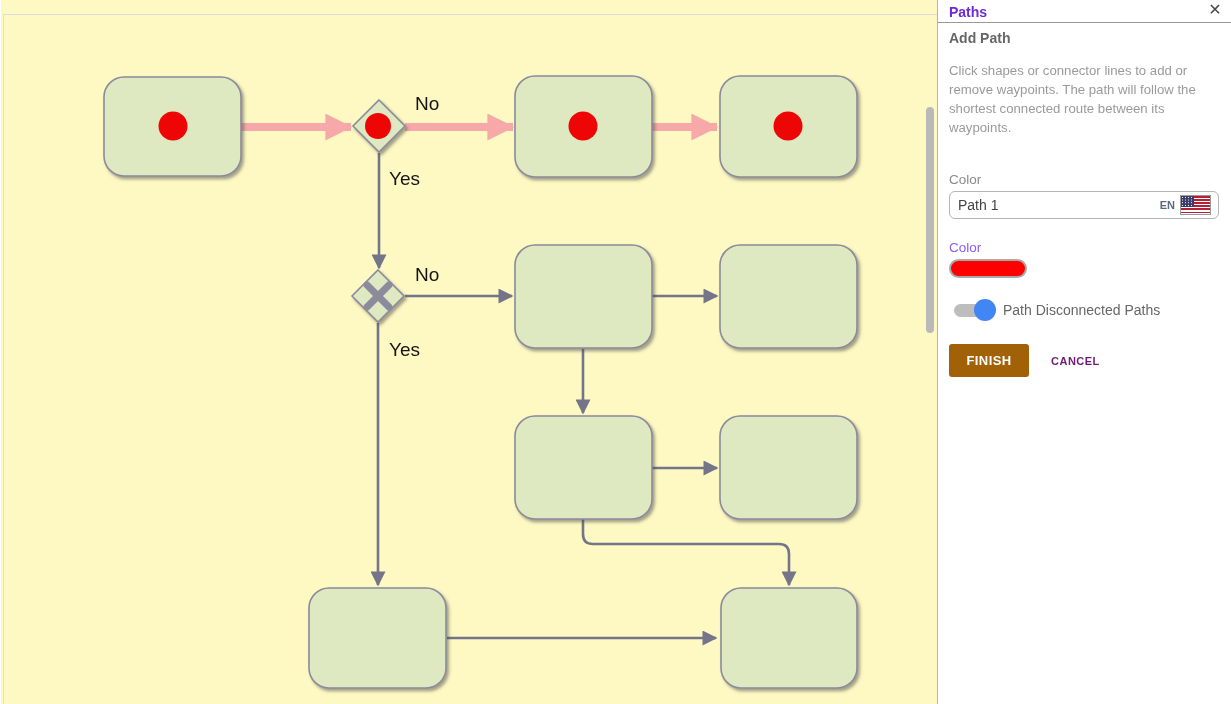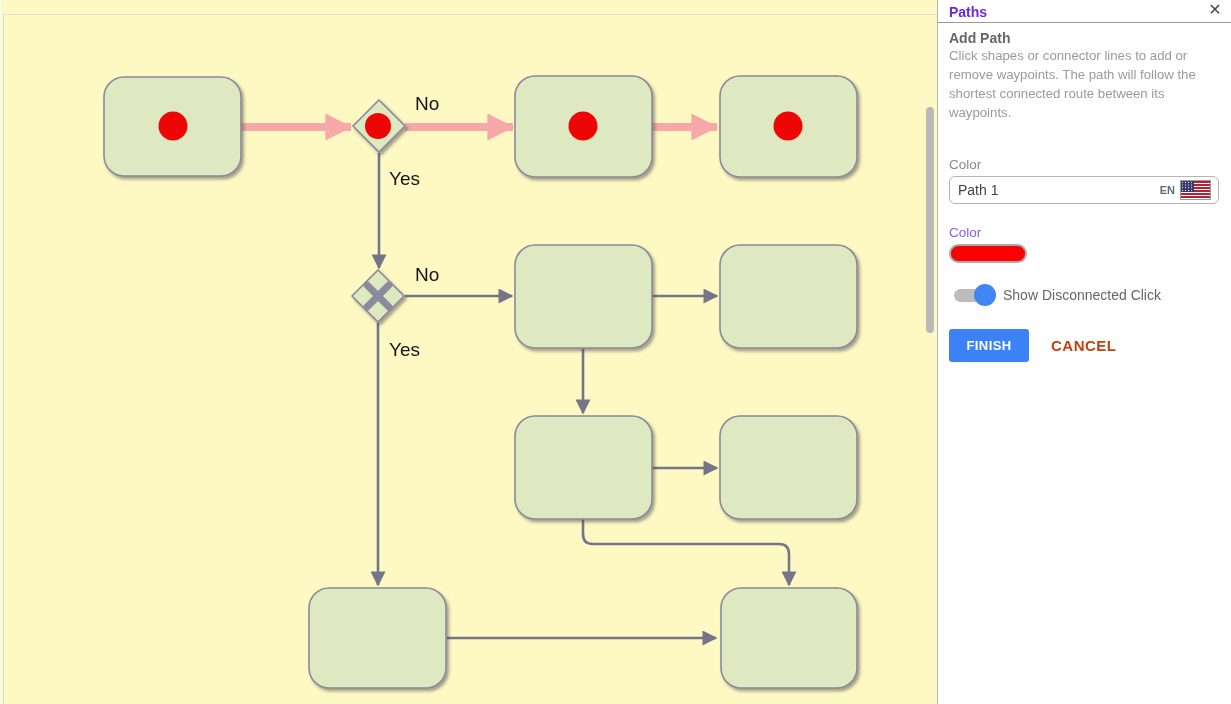--- a/index.html
+++ b/index.html
@@ -25,21 +25,21 @@
   
   .panel { position: absolute; left: 937px; top: 0; width: 294px; height: 704px;
     background: #fff; border-left: 1px solid #b3b3b3; }
   .panel-header { position: relative; height: 23px; border-bottom: 1px solid #999;
     padding: 3px 0 0 11px; }
   .panel-title { font-size: 14px; font-weight: bold; color: #6d28d9; }
   .close-btn { position: absolute; right: 7px; top: 1px; width: 18px; height: 18px;
     font-size: 16px; line-height: 18px; text-align: center; color: #4a4a4a; cursor: pointer; }
   .panel-body { padding: 7px 24px 0 11px; }
   .section-title { font-size: 14px; font-weight: bold; color: #666; }
-  .description { width: 273px; font-size: 13.2px; line-height: 19px; color: #9a9a9a; }
+  .description { margin-top: 15px; width: 273px; font-size: 13.2px; line-height: 19px; color: #9a9a9a; }
 
   .field-label { margin-top: 35px; font-size: 13.5px; color: #8a8a8a; }
   .name-row { position: relative; margin-top: 4px; width: 270px; height: 28px; }
   .name-input { width: 270px; height: 28px; border: 1px solid #b5b5b5; border-radius: 6px;
     padding: 0 70px 0 8px; font-family: "Liberation Sans", sans-serif; font-size: 14px; color: #444;
     outline: none; background: #fff; }
   .lang-badge { position: absolute; right: 8px; top: 4px; display: flex; align-items: center;
     gap: 5px; cursor: pointer; }
   .lang-code { font-size: 11px; font-weight: bold; color: #5c6b7c; }
   .flag { position: relative; width: 31px; height: 20px; border: 1px solid #9a9a9a;
@@ -55,25 +55,25 @@
 
   .toggle-row { margin-top: 24px; display: flex; align-items: center; }
   .toggle { position: relative; width: 38px; height: 14px; margin-left: 5px; cursor: pointer; }
   .toggle-track { position: absolute; left: 0; top: 1px; width: 37px; height: 13px;
     border-radius: 7px; background: #bdbdbd; }
   .toggle-knob { position: absolute; right: -4px; top: -4px; width: 22px; height: 22px;
     border-radius: 50%; background: #4285f4; }
   .toggle-label { margin-left: 11px; font-size: 14px; color: #666; }
 
   .btn-row { margin-top: 26px; display: flex; align-items: center; }
-  .finish-btn { width: 80px; height: 33px; background: #3b82f6; color: #fff; border: none;
+  .finish-btn { width: 80px; height: 33px; background: #a16207; color: #fff; border: none;
     border-radius: 3px; font-family: "Liberation Sans", sans-serif; font-size: 13px;
     font-weight: bold; letter-spacing: 0.4px; cursor: pointer; }
-  .cancel-btn { margin-left: 22px; background: none; border: none; color: #c2410c;
-    font-family: "Liberation Sans", sans-serif; font-size: 15px; font-weight: bold;
+  .cancel-btn { margin-left: 22px; background: none; border: none; color: #701a75;
+    font-family: "Liberation Sans", sans-serif; font-size: 11px; font-weight: bold;
     letter-spacing: 0.5px; cursor: pointer; }
 </style>
 </head>
 <body>
 
 <div class="canvas">
   <svg width="938" height="704" viewBox="0 0 938 704">
     <defs>
       <filter id="shadow" x="-20%" y="-20%" width="150%" height="150%">
         <feDropShadow dx="2.2" dy="2.6" stdDeviation="1.7" flood-color="#444" flood-opacity="0.5"></feDropShadow>
@@ -150,21 +150,21 @@
     </div>
 
     <div class="color-label">Color</div>
     <div class="color-swatch" style="background-color: rgb(255, 0, 0);"></div>
 
     <div class="toggle-row">
       <span class="toggle">
         <span class="toggle-track"></span>
         <span class="toggle-knob"></span>
       </span>
-      <span class="toggle-label">Show Disconnected Click</span>
+      <span class="toggle-label">Path Disconnected Paths</span>
     </div>
 
     <div class="btn-row">
       <button class="finish-btn">FINISH</button>
       <button class="cancel-btn">CANCEL</button>
     </div>
   </div>
 </div>
 
 </body></html>

